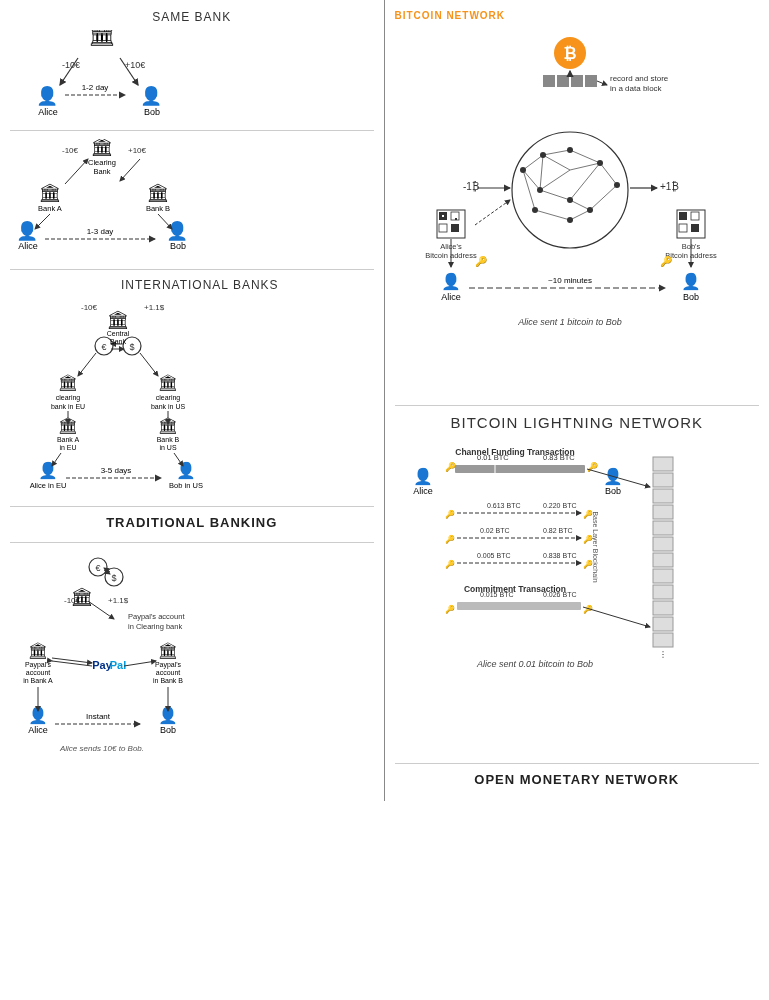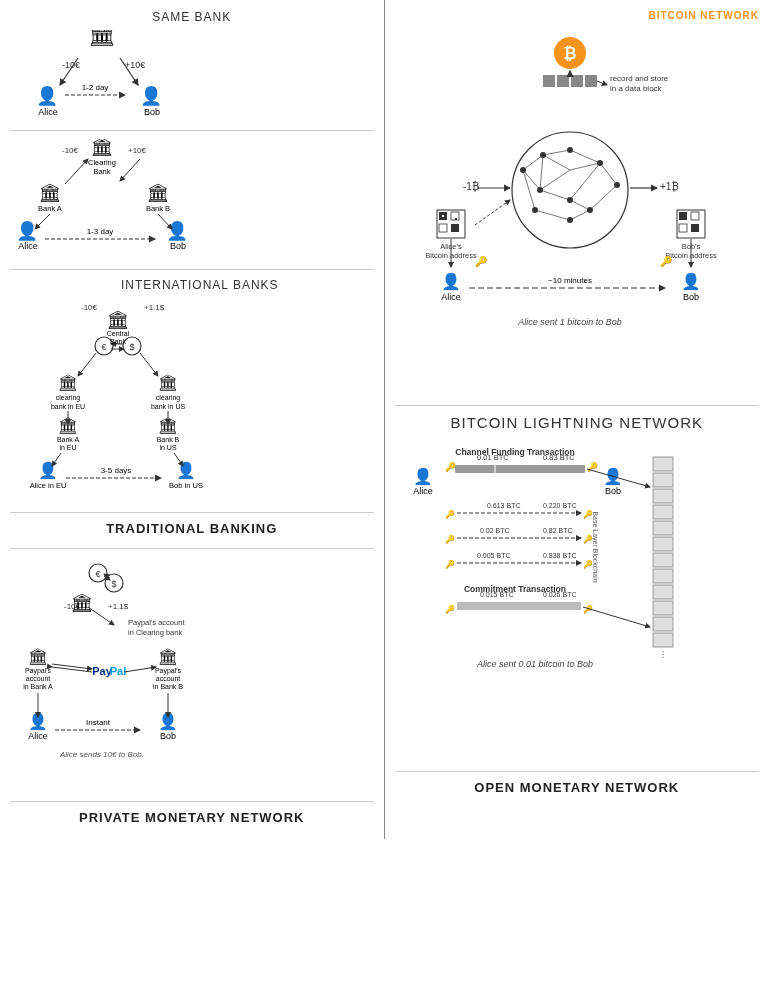--- a/index.html
+++ b/index.html
@@ -54,30 +54,30 @@
     
     .intl-bank-section { margin-bottom: 6px; margin-left: 16px; }
 
     .footer-title {
       text-align: center;
       font-size: 13px;
       font-weight: 900;
       letter-spacing: 1px;
       padding: 8px 0 4px 0;
       border-top: 1px solid #ccc;
-      margin-top: 12px;
+      margin-top: 4px;
     }
 
     
     .btc-network-section {
       margin-bottom: 8px;
     }
 
     .btc-title {
-      text-align: right;
+      text-align: left;
       font-size: 10px;
       letter-spacing: 1px;
       color: #f7931a;
       font-weight: bold;
       margin-bottom: 4px;
     }
 
     
     .lightning-section {
       margin-top: 8px;
@@ -297,21 +297,20 @@
         <line x1="28" y1="136" x2="28" y2="160" stroke="#333" stroke-width="1" marker-end="url(#arrow4)"></line>
         <line x1="158" y1="136" x2="158" y2="160" stroke="#333" stroke-width="1" marker-end="url(#arrow4)"></line>
 
         <line x1="45" y1="173" x2="130" y2="173" stroke="#333" stroke-width="1.2" stroke-dasharray="4,2" marker-end="url(#arrow4)"></line>
         <text x="88" y="168" text-anchor="middle" font-size="8">Instant</text>
 
         <text x="92" y="200" text-anchor="middle" font-size="8" font-style="italic" fill="#555">Alice sends 10€ to Bob.</text>
       </svg>
     </div>
 
-    <div class="footer-title">PRIVATE MONETARY NETWORK</div>
 
   </div>
 
   <div class="right-panel">
 
     <div class="btc-network-section">
       <div class="btc-title">BITCOIN NETWORK</div>
 
       <svg width="350" height="370">
         <defs>

